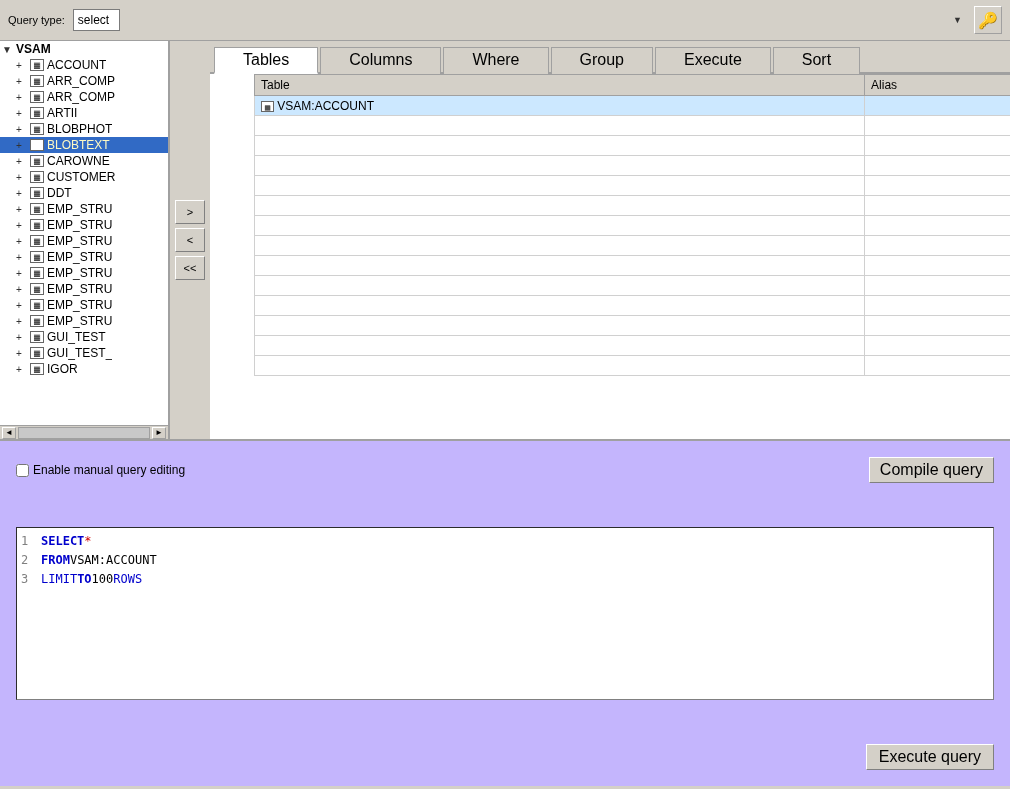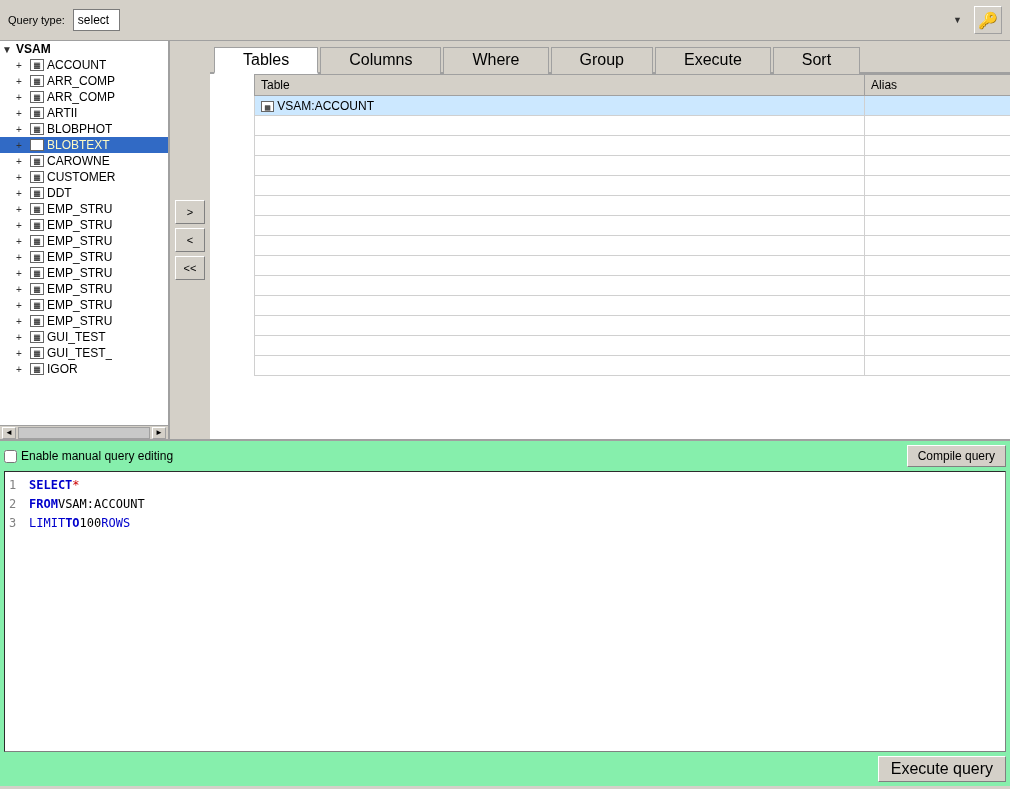--- a/index.html
+++ b/index.html
@@ -262,39 +262,40 @@
       text-align: center;
       line-height: 11px;
       vertical-align: middle;
     }
 
     
     .bottom-section {
       flex: 1;
       display: flex;
       flex-direction: column;
-      background: #86efac;
-      padding: 4px;
+      background: #c4b5fd;
+      padding: 16px;
+      gap: 40px;
     }
 
     .manual-edit-bar {
       display: flex;
       align-items: center;
       justify-content: space-between;
       margin-bottom: 4px;
     }
     .checkbox-label {
       display: flex;
       align-items: center;
       gap: 4px;
       font-size: 12px;
     }
     .compile-btn {
       padding: 3px 10px;
-      font-size: 12px;
+      font-size: 16px;
       background: #d4d0c8;
       border: 1px solid #808080;
       border-top-color: #fff;
       border-left-color: #fff;
       cursor: pointer;
     }
 
     .query-editor {
       flex: 1;
       background: white;

